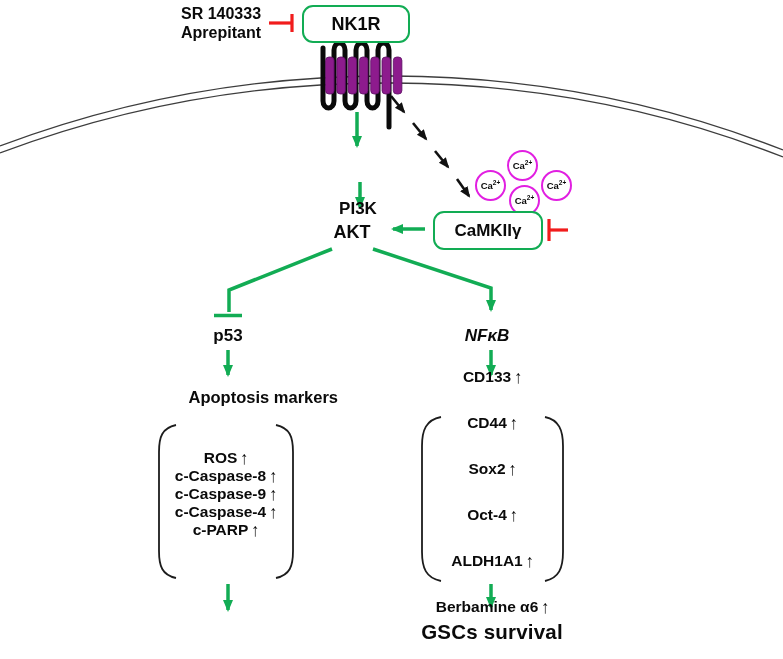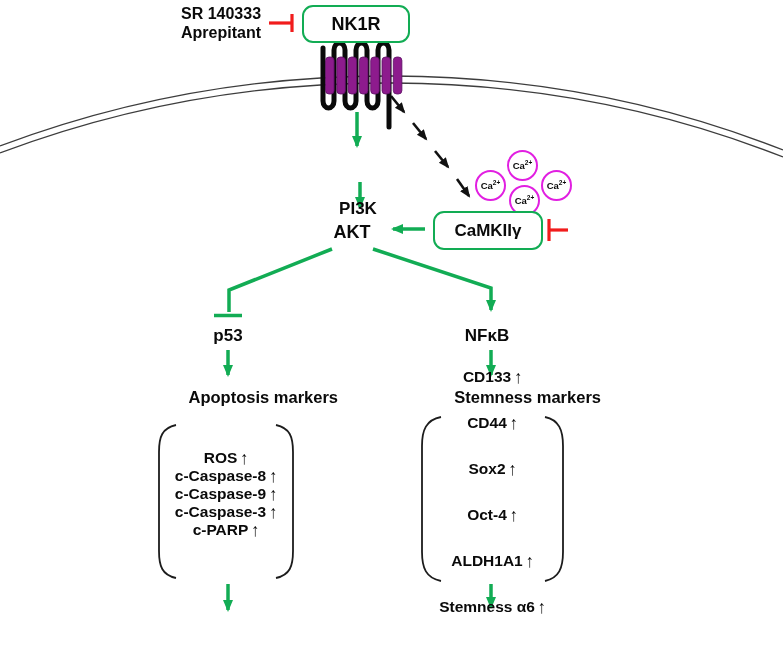--- a/index.html
+++ b/index.html
@@ -125,40 +125,39 @@
 
   <div class="abs node" style="left:308px;top:155px;width:100px;margin-top:44px;">PI3K</div>
   <div class="abs node" style="left:302px;top:222px;width:100px;font-size:18px;">AKT</div>
 
   <div class="abs gbox" style="left:427px;top:211px;width:110px;height:39px;font-size:17px;margin-left:6px;">
     <span>CaMKIIγ</span>
   </div>
 
 
   <div class="abs node" style="left:178px;top:326px;width:100px;">p53</div>
-  <div class="abs node" style="left:437px;top:326px;width:100px;">NFκB</div>
+  <div class="abs node" style="left:437px;top:326px;width:100px;font-style:italic;">NFκB</div>
 
   <div class="abs hdr" style="left:118px;top:388px;width:220px;">Apoptosis markers</div>
-  <div class="abs hdr" style="left:381px;top:388px;width:220px;">Stemness markers</div>
 
   <div class="abs mlist" style="left:159px;top:431px;width:134px;height:126px;">
     <div class="mrow">
       <span>ROS</span>
         <span class="up">↑</span>
     </div>
     <div class="mrow">
       <span>c-Caspase-8</span>
         <span class="up">↑</span>
     </div>
     <div class="mrow">
       <span>c-Caspase-9</span>
         <span class="up">↑</span>
     </div>
     <div class="mrow">
-      <span>c-Caspase-3</span>
+      <span>c-Caspase-4</span>
         <span class="up">↑</span>
     </div>
     <div class="mrow">
       <span>c-PARP</span>
         <span class="up">↑</span>
     </div>
   </div>
 
   <div class="abs mlist" style="left:422px;top:423px;width:141px;height:138px;gap:28px;">
     <div class="mrow">
@@ -175,19 +174,20 @@
     </div>
     <div class="mrow">
       <span>Oct-4</span>
         <span class="up">↑</span>
     </div>
     <div class="mrow">
       <span>ALDH1A1</span>
         <span class="up">↑</span>
     </div>
     <div class="mrow">
-      <span>Stemness α6</span>
+      <span>Berbamine α6</span>
         <span class="up">↑</span>
     </div>
   </div>
 
+  <div class="abs outcome" style="left:372px;top:620px;width:240px;">GSCs survival</div>
 
 </div>
 
 </body></html>

